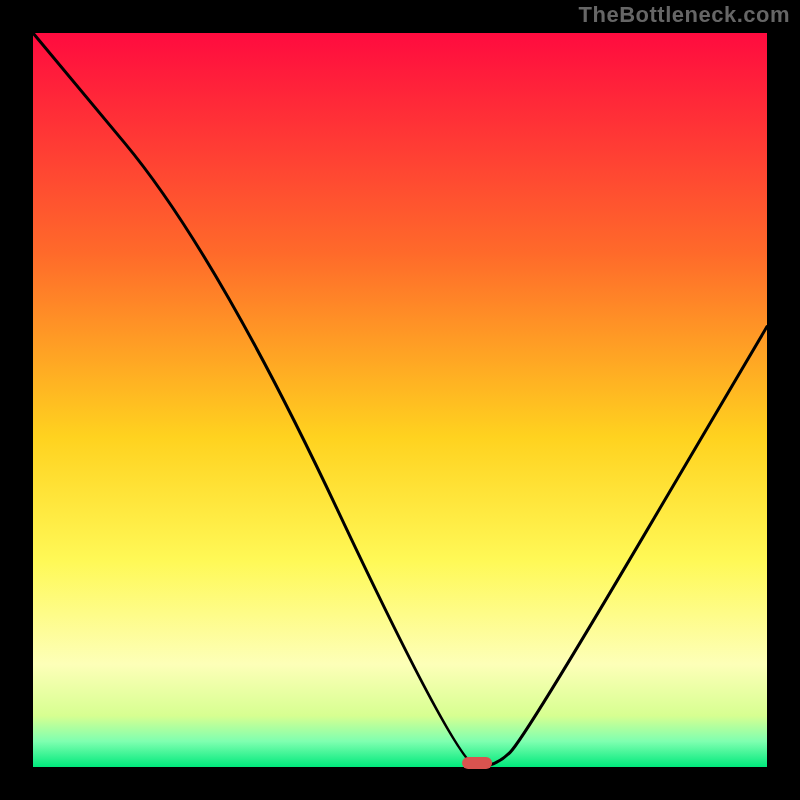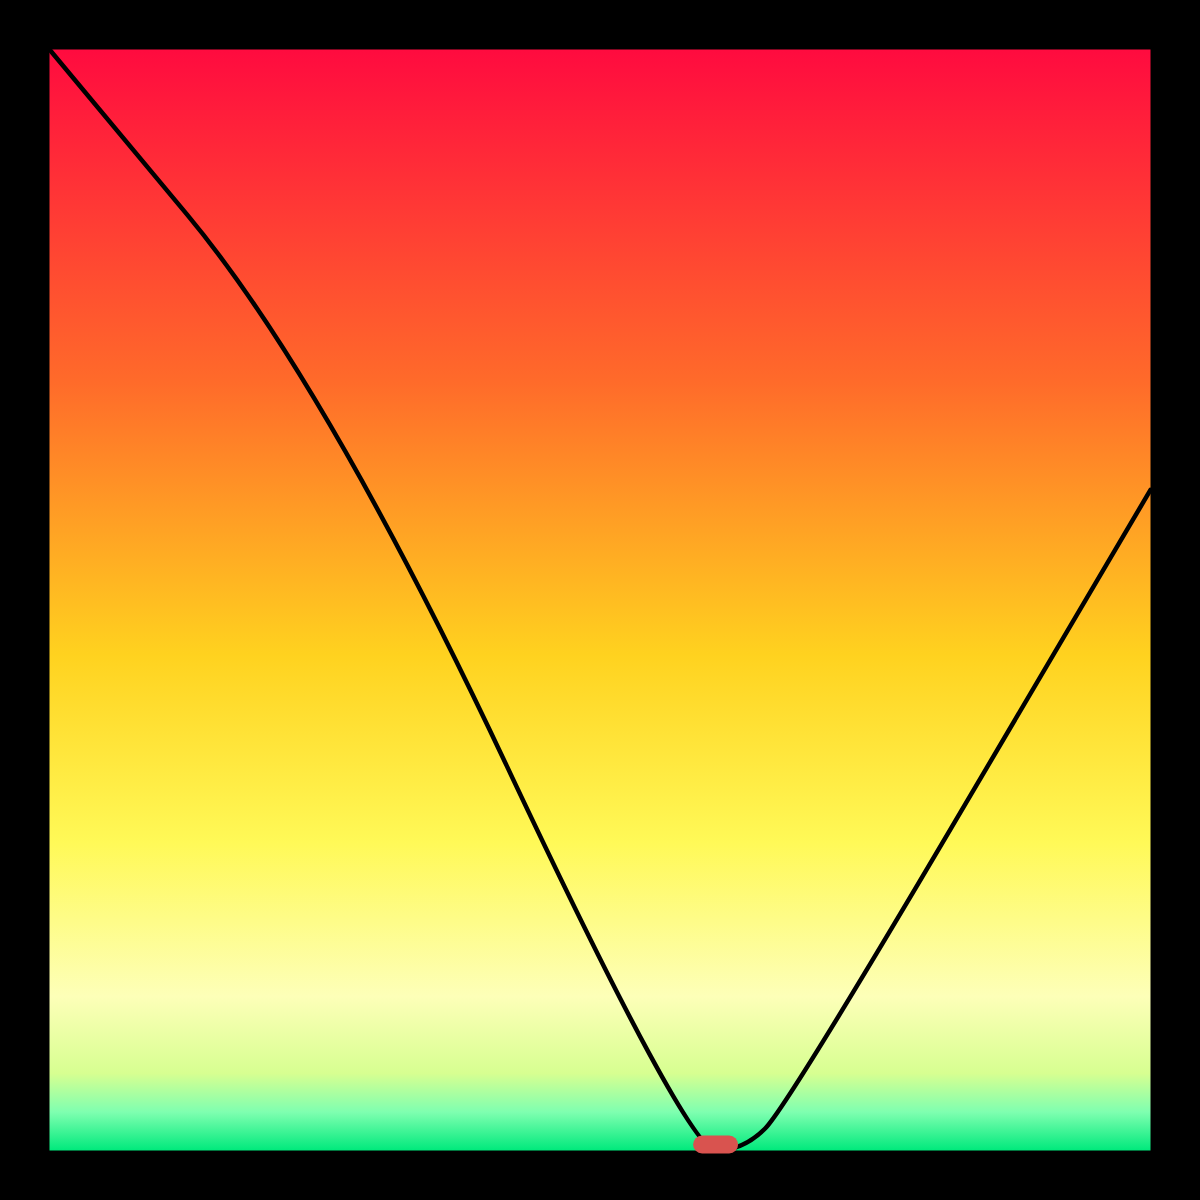--- a/index.html
+++ b/index.html
@@ -47,13 +47,14 @@
 
     <rect x="0" y="0" width="800" height="800" fill="#000"></rect>
 
     <rect id="plot-rect" fill="url(#bg-grad)" x="33" y="33" width="734" height="734"></rect>
 
     <path id="curve" fill="none" stroke="#000" stroke-width="3" stroke-linecap="round" stroke-linejoin="round" d="M 33 33 Q 33 33 124.75 143.10000000000002 Q 216.5 253.20000000000005 337.61 510.1 Q 458.71999999999997 767 477.07 767 Q 495.42 767 510.1 752.3199999999999 Q 524.78 737.64 645.89 532.12 T 767 326.6"></path>
 
     <rect id="marker" rx="6" ry="6" height="12" width="30" x="462.07" y="757" fill="#d9534f"></rect>
   </svg>
 
+  <div class="watermark">TheBottleneck.com</div>
 </div>
 
 </body></html>

